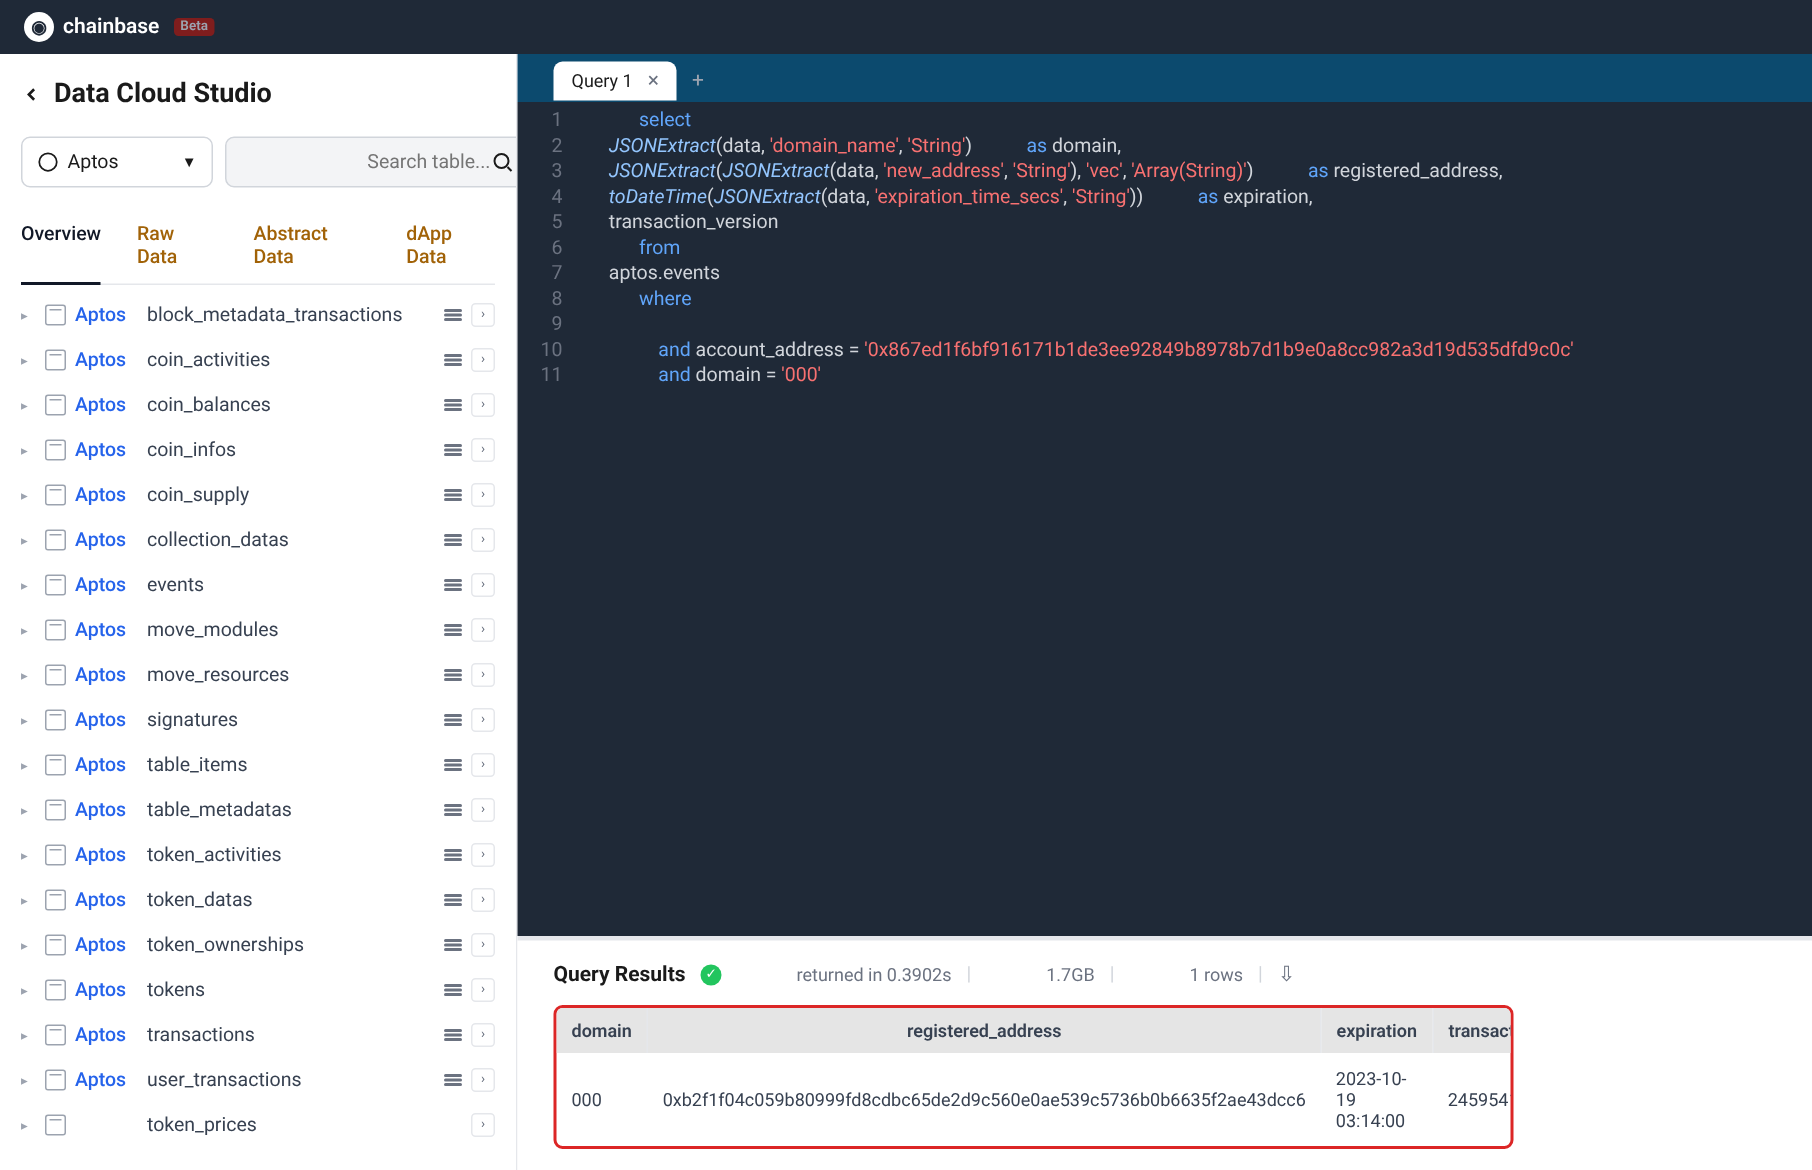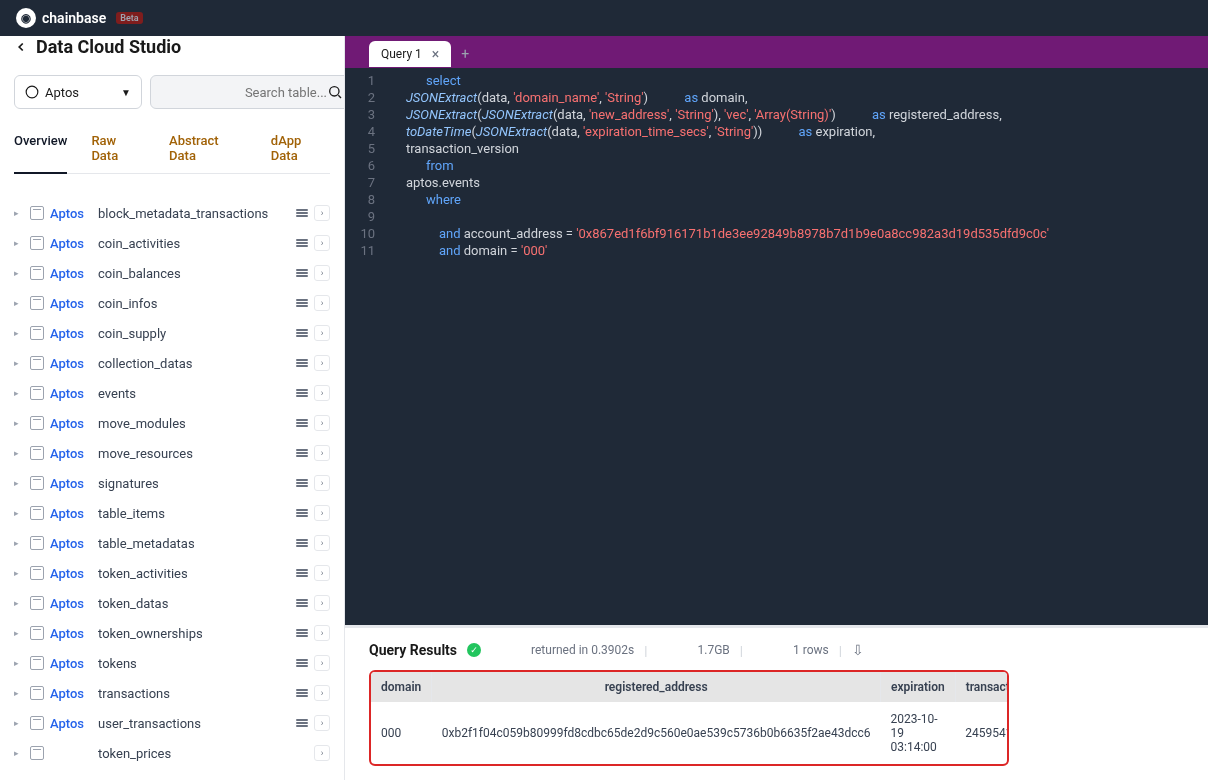--- a/index.html
+++ b/index.html
@@ -2,42 +2,42 @@
 <html><head>
 <meta charset="utf-8">
 <style>
 * { margin: 0; padding: 0; box-sizing: border-box; font-family: -apple-system, BlinkMacSystemFont, "Segoe UI", Roboto, sans-serif; }
 body { background: #fff; color: #1a1a1a; font-size: 13px; }
 .topbar { background: #1f2937; height: 36px; display: flex; align-items: center; padding: 0 16px; }
 .logo { display: flex; align-items: center; gap: 6px; color: #fff; font-weight: 600; font-size: 14px; }
 .logo-icon { width: 20px; height: 20px; background: #fff; border-radius: 50%; display: flex; align-items: center; justify-content: center; color: #1f2937; font-size: 12px; font-weight: 900; }
 .beta { background: #7f1d1d; color: #9ca3af; font-size: 9px; padding: 1px 4px; border-radius: 3px; margin-left: 4px; }
 .main { display: flex; height: calc(100vh - 36px); }
-.sidebar { width: 345px; border-right: 1px solid #e5e7eb; padding: 0 14px; overflow-y: auto; flex-shrink: 0; }
+.sidebar { width: 345px; border-right: 1px solid #e5e7eb; padding: 16px 14px; overflow-y: auto; flex-shrink: 0; }
 .sidebar-title { display: flex; align-items: center; gap: 8px; font-size: 18px; font-weight: 700; margin-bottom: 18px; }
 .sidebar-title svg { width: 14px; height: 14px; }
 .sidebar-controls { display: flex; gap: 8px; margin-bottom: 14px; }
 .chain-select { flex: 0 0 128px; border: 1px solid #d1d5db; border-radius: 6px; height: 34px; display: flex; align-items: center; padding: 0 10px; gap: 6px; font-size: 13px; cursor: pointer; }
 .chain-select .chain-icon { width: 14px; height: 14px; }
 .chain-select .chev { margin-left: auto; font-size: 10px; }
 .search-box { flex: 1; border: 1px solid #d1d5db; border-radius: 6px; height: 34px; display: flex; align-items: center; padding: 0 10px; background: #f3f4f6; }
 .search-box input { flex: 1; border: none; outline: none; background: transparent; font-size: 13px; text-align: right; }
 .search-box svg { width: 16px; height: 16px; }
-.tabs { display: flex; gap: 24px; border-bottom: 1px solid #e5e7eb; margin-bottom: 24px; }
+.tabs { display: flex; gap: 24px; border-bottom: 1px solid #e5e7eb; margin-bottom: 5px; }
 .tab { padding: 10px 0; font-size: 13px; color: #a16207; cursor: pointer; font-weight: 500; }
 .tab.active { color: #111827; border-bottom: 2px solid #111827; margin-bottom: -1px; }
 .tree-row { display: flex; align-items: center; height: 30px; gap: 6px; font-size: 13px; }
 .tree-row .arrow { width: 10px; color: #9ca3af; font-size: 9px; }
 .tree-row .db-icon { width: 14px; height: 14px; border: 1px solid #9ca3af; border-radius: 2px; position: relative; }
 .tree-row .db-icon::after { content: ''; position: absolute; top: 2px; left: 2px; right: 2px; height: 1px; background: #9ca3af; }
 .tree-row .cat { color: #2563eb; font-weight: 500; min-width: 42px; }
 .tree-row .tbl { color: #374151; flex: 1; }
 .tree-row .chev-r { width: 16px; height: 16px; border: 1px solid #e5e7eb; border-radius: 3px; display: flex; align-items: center; justify-content: center; color: #6b7280; font-size: 9px; cursor: pointer; }
 .content { flex: 1; display: flex; flex-direction: column; background: #fff; min-width: 0; }
-.editor-tabs { background: #701a75; display: flex; align-items: center; height: 32px; padding-top: 4px; padding-left: 24px; }
+.editor-tabs { background: #0c4a6e; display: flex; align-items: center; height: 32px; padding-top: 4px; padding-left: 24px; }
 .ed-tab { background: #fff; border-radius: 6px 6px 0 0; padding: 6px 12px; font-size: 12px; display: flex; align-items: center; gap: 10px; cursor: pointer; }
 .ed-tab .x { color: #6b7280; cursor: pointer; font-size: 14px; line-height: 1; }
 .ed-add { color: #9ca3af; padding: 0 10px; cursor: pointer; font-size: 14px; }
 .editor { background: #1f2937; flex: 1; font-family: 'Menlo', 'Monaco', monospace; font-size: 13px; line-height: 17px; padding: 4px 0; overflow: auto; min-height: 0; }
 .code-line { display: flex; }
 .gutter { width: 48px; text-align: right; color: #6b7280; padding-right: 18px; flex-shrink: 0; user-select: none; }
 .code { white-space: pre; color: #d1d5db; }
 .kw { color: #60a5fa; margin-left: 33px; }
 .fn { color: #93c5fd; font-style: italic; }
 .str { color: #f87171; }

